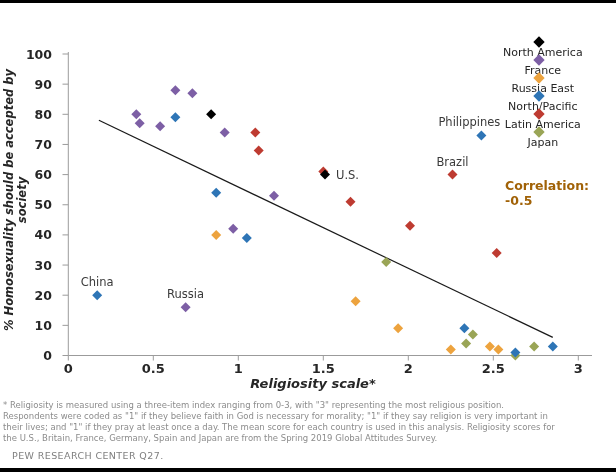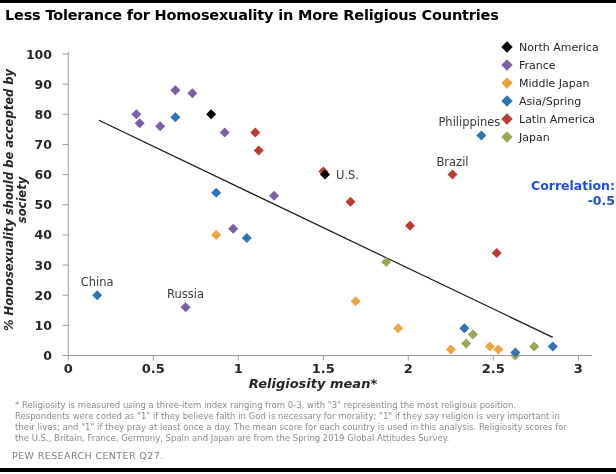--- a/index.html
+++ b/index.html
@@ -13,37 +13,36 @@
   .ytick{font:bold 12.5px "DejaVu Sans",sans-serif;fill:#262626;}
   .xtick{font:bold 13px "DejaVu Sans",sans-serif;fill:#262626;}
   .plabel{font:11.5px "DejaVu Sans",sans-serif;fill:#3a3a3a;}
   .y-axis-title{position:absolute;left:3px;top:355px;width:310px;
                 transform:rotate(-90deg);transform-origin:0 0;
                 text-align:center;font-weight:bold;font-style:italic;
                 font-size:11.5px;line-height:13px;color:#262626;}
   .x-axis-title{position:absolute;left:128px;top:376px;width:370px;text-align:center;
                 font-weight:bold;font-style:italic;font-size:13px;color:#262626;}
   #legend{position:absolute;left:503px;top:38px;}
-  .legend-item{display:flex;align-items:center;height:18px;}
+  .legend-item{display:flex;align-items:center;height:18px;flex-direction:column;}
   .legend-marker{width:8px;height:8px;transform:rotate(45deg);margin-right:8px;flex:0 0 8px;}
   .legend-label{font-size:11px;color:#262626;white-space:nowrap;}
-  .correlation{position:absolute;left:505px;top:178px;width:110px;text-align:right;
-               font-weight:bold;font-size:12.5px;line-height:15px;color:#1d4ed8;}
+  .correlation{position:absolute;left:505px;top:178px;width:110px;text-align:left;
+               font-weight:bold;font-size:12.5px;line-height:15px;color:#a16207;}
   .footnote{position:absolute;left:3px;top:400px;width:613px;color:#8c8c8c;
             font-size:8.5px;line-height:11px;}
-  .footnote div{white-space:nowrap;margin-left:12px;}
+  .footnote div{white-space:nowrap;}
   .source{position:absolute;left:12px;top:450px;color:#7f7f7f;font-size:9.5px;letter-spacing:0.4px;}
 </style>
 </head>
 <body>
 
 <div id="page">
   <div class="top-bar"></div>
 
-  <div class="chart-title">Less Tolerance for Homosexuality in More Religious Countries</div>
 
   <svg id="plot" width="616" height="400">
       <line x1="68.3" y1="52" x2="68.3" y2="355.5" stroke="#9b9b9b" stroke-width="1"></line>
       <line x1="68.3" y1="355.5" x2="592" y2="355.5" stroke="#9b9b9b" stroke-width="1"></line>
       <line x1="62.5" y1="355.5" x2="68.3" y2="355.5" stroke="#9b9b9b" stroke-width="1"></line>
       <text x="52" y="360" text-anchor="end" class="ytick">0</text>
       <line x1="62.5" y1="325.35" x2="68.3" y2="325.35" stroke="#9b9b9b" stroke-width="1"></line>
       <text x="52" y="329.85" text-anchor="end" class="ytick">10</text>
       <line x1="62.5" y1="295.2" x2="68.3" y2="295.2" stroke="#9b9b9b" stroke-width="1"></line>
       <text x="52" y="299.7" text-anchor="end" class="ytick">20</text>
@@ -120,38 +119,38 @@
       <text x="97.2" y="286.2" text-anchor="middle" class="plabel">China</text>
       <text x="469.40000000000003" y="126.405" text-anchor="middle" class="plabel">Philippines</text>
       <text x="452.5" y="165.6" text-anchor="middle" class="plabel">Brazil</text>
     </svg>
 
   <div class="y-axis-title">
     <div>% Homosexuality should be accepted by</div>
     <div>society</div>
   </div>
 
-  <div class="x-axis-title">Religiosity mean*</div>
+  <div class="x-axis-title">Religiosity scale*</div>
 
   <div id="legend">
       <div class="legend-item">
         <span class="legend-marker" style="background: rgb(0, 0, 0);"></span>
         <span class="legend-label">North America</span>
       </div>
       <div class="legend-item">
         <span class="legend-marker" style="background: rgb(125, 95, 165);"></span>
         <span class="legend-label">France</span>
       </div>
       <div class="legend-item">
         <span class="legend-marker" style="background: rgb(237, 163, 62);"></span>
-        <span class="legend-label">Middle Japan</span>
+        <span class="legend-label">Russia East</span>
       </div>
       <div class="legend-item">
         <span class="legend-marker" style="background: rgb(46, 117, 182);"></span>
-        <span class="legend-label">Asia/Spring</span>
+        <span class="legend-label">North/Pacific</span>
       </div>
       <div class="legend-item">
         <span class="legend-marker" style="background: rgb(190, 59, 49);"></span>
         <span class="legend-label">Latin America</span>
       </div>
       <div class="legend-item">
         <span class="legend-marker" style="background: rgb(154, 165, 86);"></span>
         <span class="legend-label">Japan</span>
       </div>
     </div>

